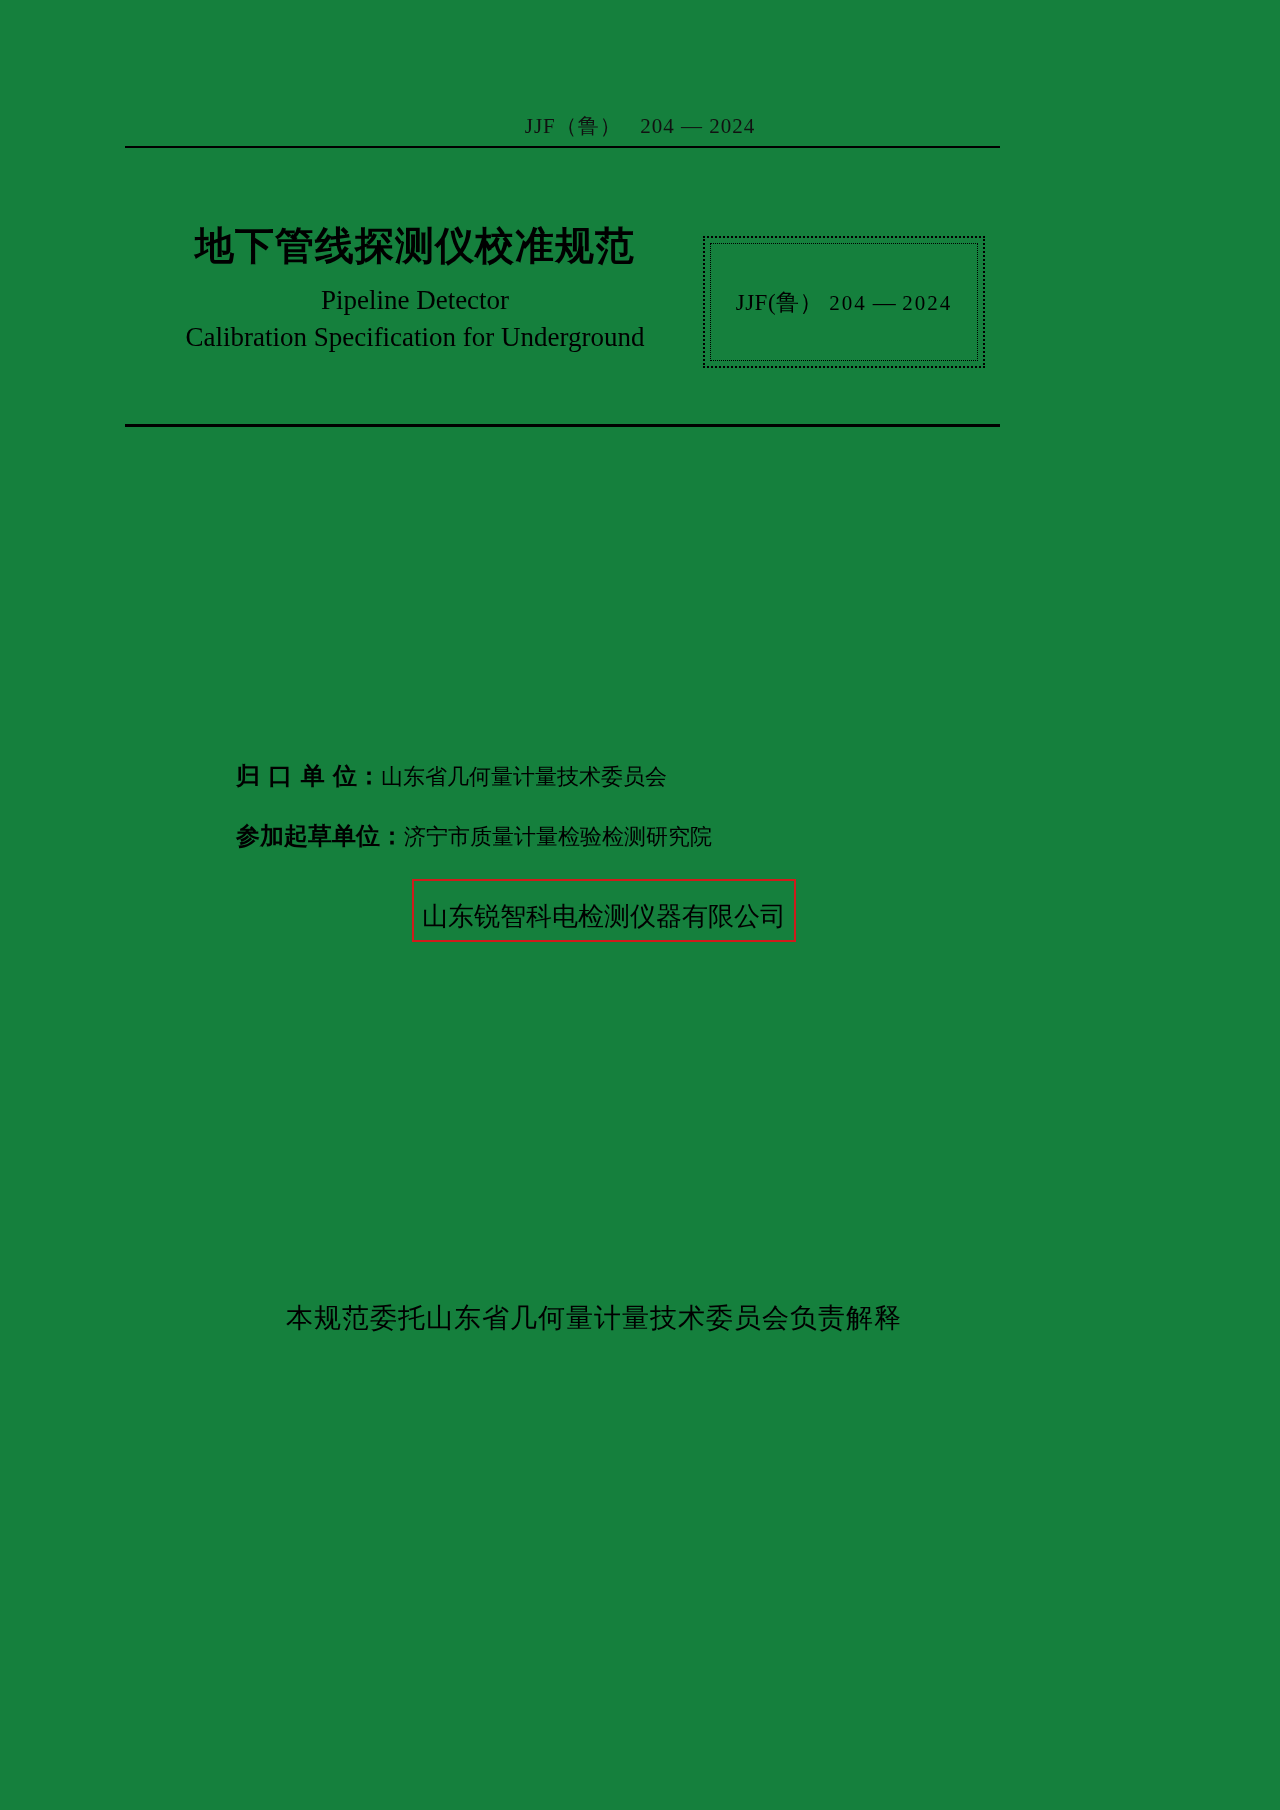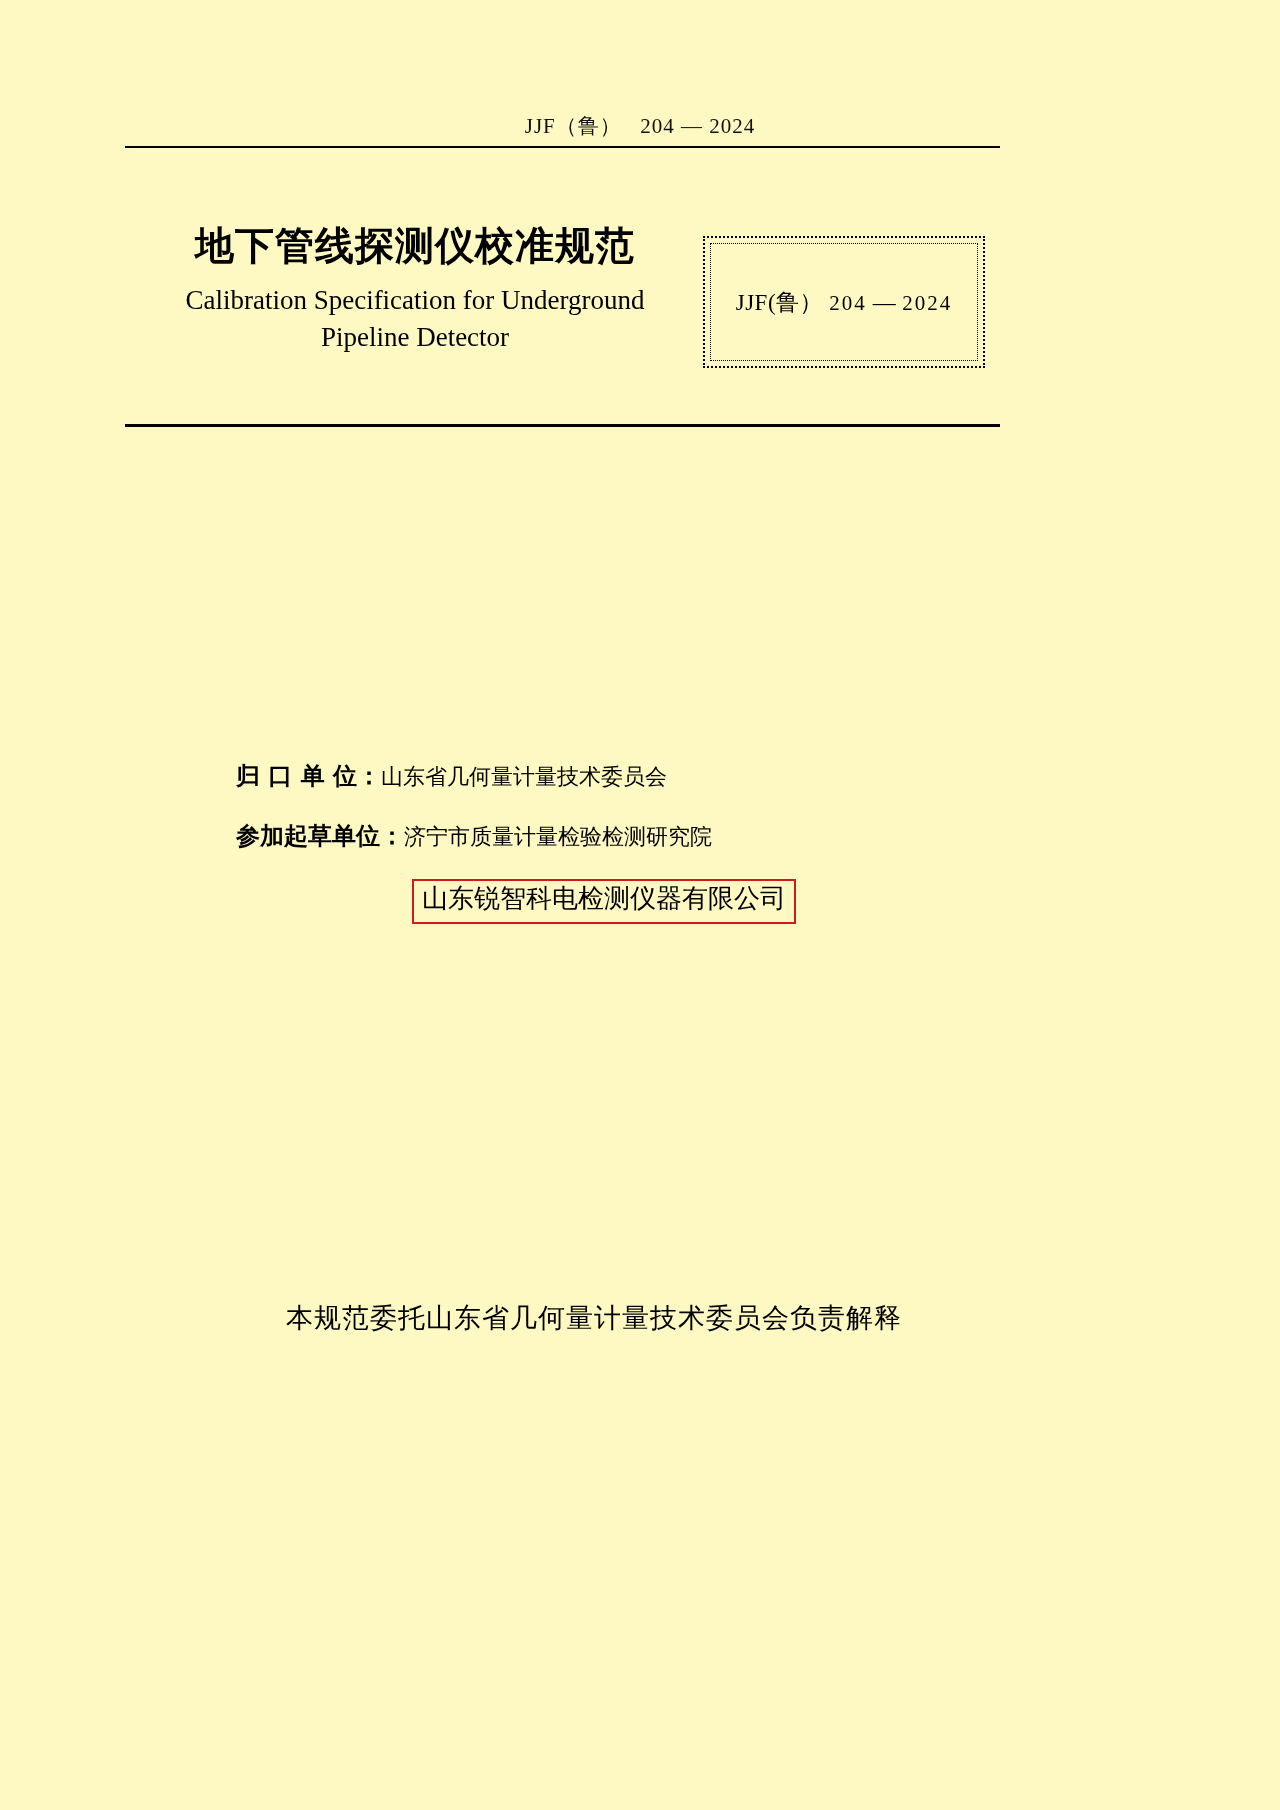--- a/index.html
+++ b/index.html
@@ -15,21 +15,21 @@
     color: #000000;
     overflow: hidden;
   }
 
   .page {
     position: absolute;
     left: 0;
     top: 0;
     width: 1280px;
     height: 1810px;
-    background: #fef9c3;
+    background: #15803d;
   }
 
   
   .header-code {
     position: absolute;
     top: 112px;
     left: 0;
     width: 1280px;
     text-align: center;
     font-family: "Liberation Serif", "DejaVu Serif", serif;
@@ -144,21 +144,21 @@
     font-size: 22px;
     white-space: nowrap;
   }
   .org-row-extra {
     margin-left: 176px;
     margin-top: 8px;
   }
   .highlight-box {
     display: inline-block;
     border: 2px solid #d01b1b;
-    padding: 2px 8px 6px 8px;
+    padding: 20px 8px 6px 8px;
     font-family: "Liberation Serif", "DejaVu Serif", serif;
     font-size: 26px;
     white-space: nowrap;
     line-height: 1.25;
   }
 
   
   .footer-note {
     position: absolute;
     top: 1300px;
@@ -176,22 +176,22 @@
 <div class="page">
 
   <div class="header-code">
     <span>JJF（鲁）</span><span class="sp">&nbsp;&nbsp;</span><span>204</span>&nbsp;<span>—</span>&nbsp;<span>2024</span>
   </div>
   <div class="header-rule"></div>
 
   <div class="title-zone">
     <div class="title-cn">地下管线探测仪校准规范</div>
     <div class="title-en">
+      <div>Pipeline Detector</div>
       <div>Calibration Specification for Underground</div>
-      <div>Pipeline Detector</div>
     </div>
   </div>
 
   <div class="code-box">
     <div class="code-box-text">
       <span>JJF(鲁）</span>&nbsp;<span class="num">204</span><span class="dash">—</span><span class="num">2024</span>
     </div>
   </div>
 
   <div class="main-rule"></div>

